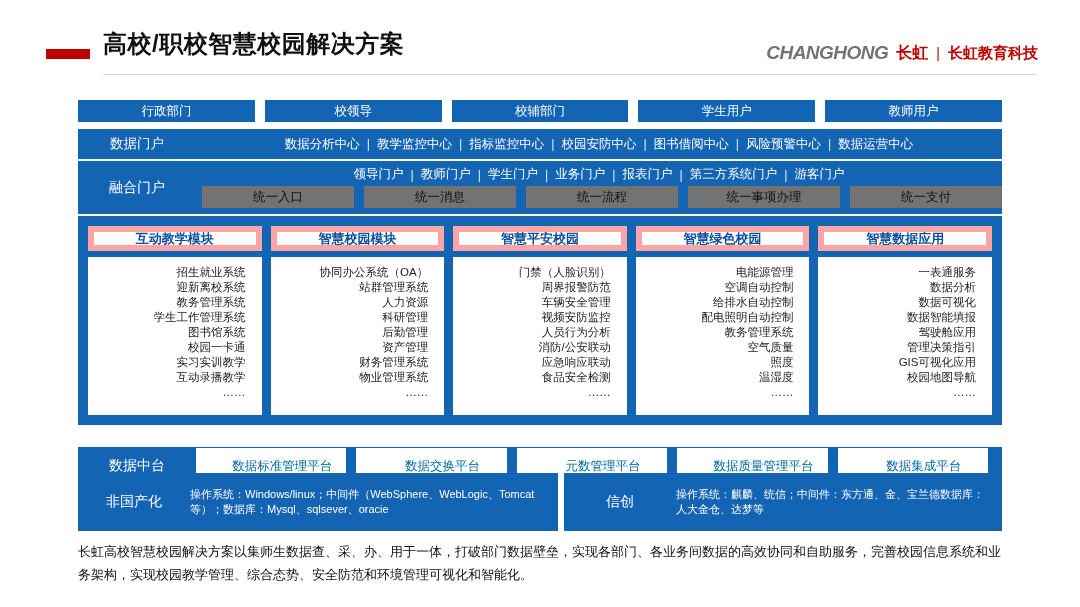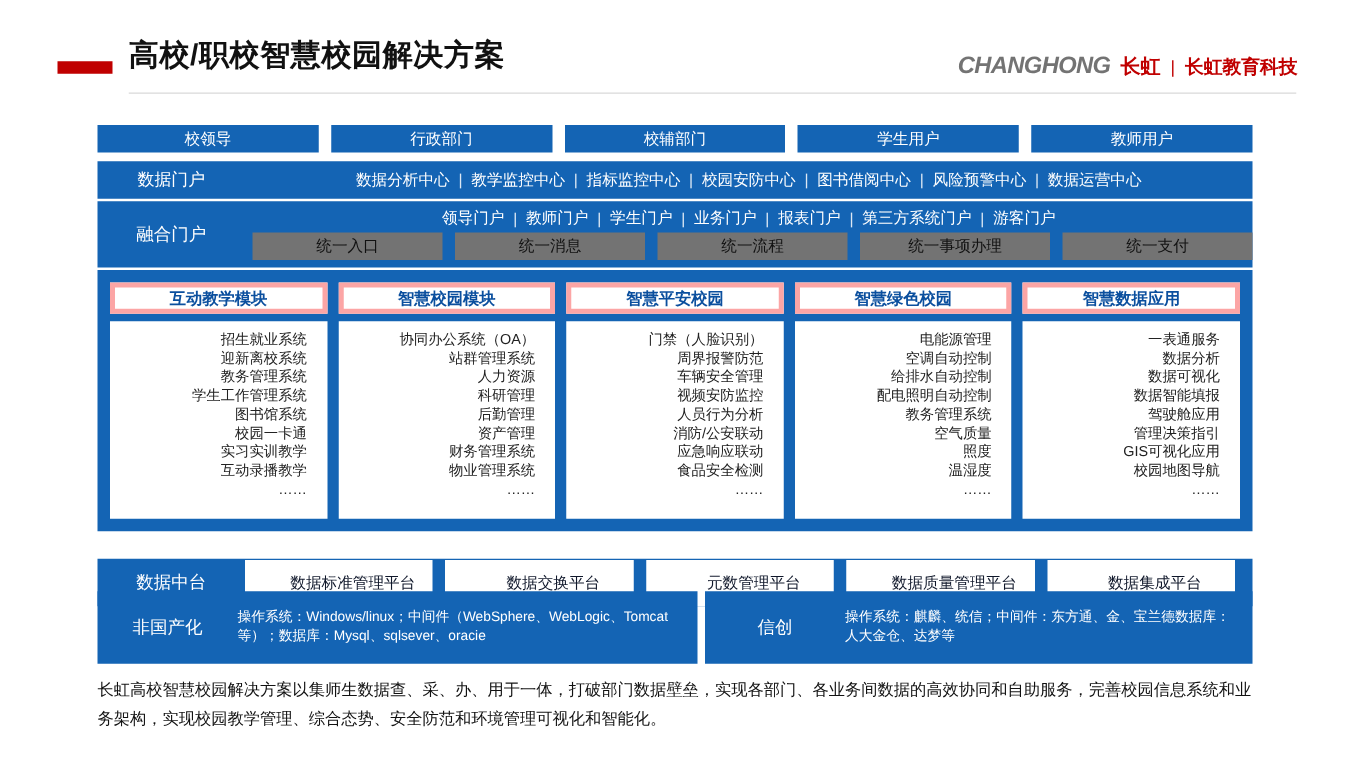--- a/index.html
+++ b/index.html
@@ -37,29 +37,29 @@
   .fusion{position:absolute;left:78px;top:161px;width:924px;height:53px;background:#1464b4;}
   .fusion-label{position:absolute;left:0;top:0;width:118px;height:53px;display:flex;align-items:center;justify-content:center;color:#ffffff;font-size:14px;}
   .fusion-links{position:absolute;left:118px;top:5px;width:806px;display:flex;align-items:center;justify-content:center;color:#fff;font-size:12.5px;}
   .fusion-links span.sep{margin:0 7px;opacity:.85;}
   .fusion-btns{position:absolute;left:124px;top:25px;width:800px;height:22px;display:flex;gap:10px;}
   .fusion-btn{flex:1;background:#737373;color:#111;font-size:12.5px;display:flex;align-items:center;justify-content:center;height:22px;}
 
   
   .modules{position:absolute;left:78px;top:216px;width:924px;height:209px;background:#1464b4;padding:10px 10px;box-sizing:border-box;display:flex;gap:9px;}
   .mod{flex:1;display:flex;flex-direction:column;}
-  .mod-head{background:#fff;color:#0b4f9e;font-weight:bold;font-size:13px;height:25px;display:flex;align-items:center;justify-content:center;border:4px solid #fca5a5;box-sizing:border-box;}
+  .mod-head{background:#fff;color:#0b4f9e;font-weight:bold;font-size:13px;height:25px;display:flex;align-items:center;justify-content:center;border:6px solid #fca5a5;box-sizing:border-box;}
   .mod-body{margin-top:6px;background:#fff;flex:1;display:flex;flex-direction:column;align-items:flex-end;justify-content:flex-start;padding:8px 16px 4px;box-sizing:border-box;}
   .mod-body div{font-size:11.5px;line-height:15px;color:#222;text-align:center;}
 
   
   .midband{position:absolute;left:78px;top:447px;width:924px;height:38px;background:#1464b4;display:flex;align-items:center;}
   .midband-label{width:118px;text-align:center;color:#fff;font-size:14px;}
   .midband-items{flex:1;display:flex;gap:10px;padding-right:14px;}
-  .midband-items .pill{flex:1;background:#fff;color:#0f172a;font-size:12.5px;height:37px;display:flex;align-items:center;justify-content:center;padding-left:22px;}
+  .midband-items .pill{flex:1;background:#fff;color:#0369a1;font-size:12.5px;height:37px;display:flex;align-items:center;justify-content:center;padding-left:22px;}
 
   
   .bottom{position:absolute;left:78px;top:473px;width:1000px;height:58px;display:flex;gap:6px;}
   .bpanel{background:#1464b4;color:#fff;display:flex;align-items:center;}
   .bpanel.left{width:480px;}
   .bpanel.right{width:438px;}
   .bp-label{width:112px;text-align:center;font-size:14px;}
   .bp-text{flex:1;font-size:11px;line-height:15px;padding-right:8px;}
 
   
@@ -76,22 +76,22 @@
     <div class="header-rule"></div>
     <div class="brand">
       <span class="brand-ch">CHANGHONG</span>
       <span class="brand-cn">长虹</span>
       <span class="brand-sep">|</span>
       <span class="brand-sub">长虹教育科技</span>
     </div>
   </div>
 
   <div class="roles">
+    <div class="role">行政部门</div>
     <div class="role">校领导</div>
-    <div class="role">行政部门</div>
     <div class="role">校辅部门</div>
     <div class="role">学生用户</div>
     <div class="role">教师用户</div>
   </div>
 
   <div class="band">
     <div class="band-label">数据门户</div>
     <div class="band-items">
       <span>数据分析中心</span>
         <span class="sep">|</span>

